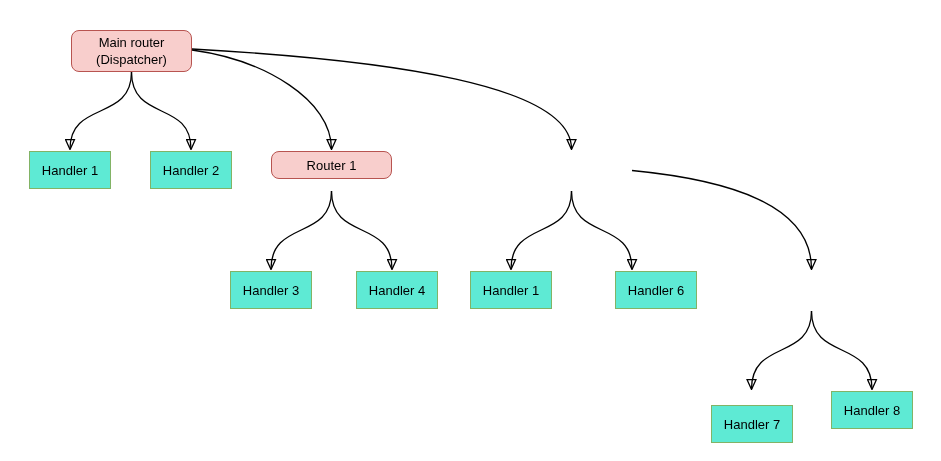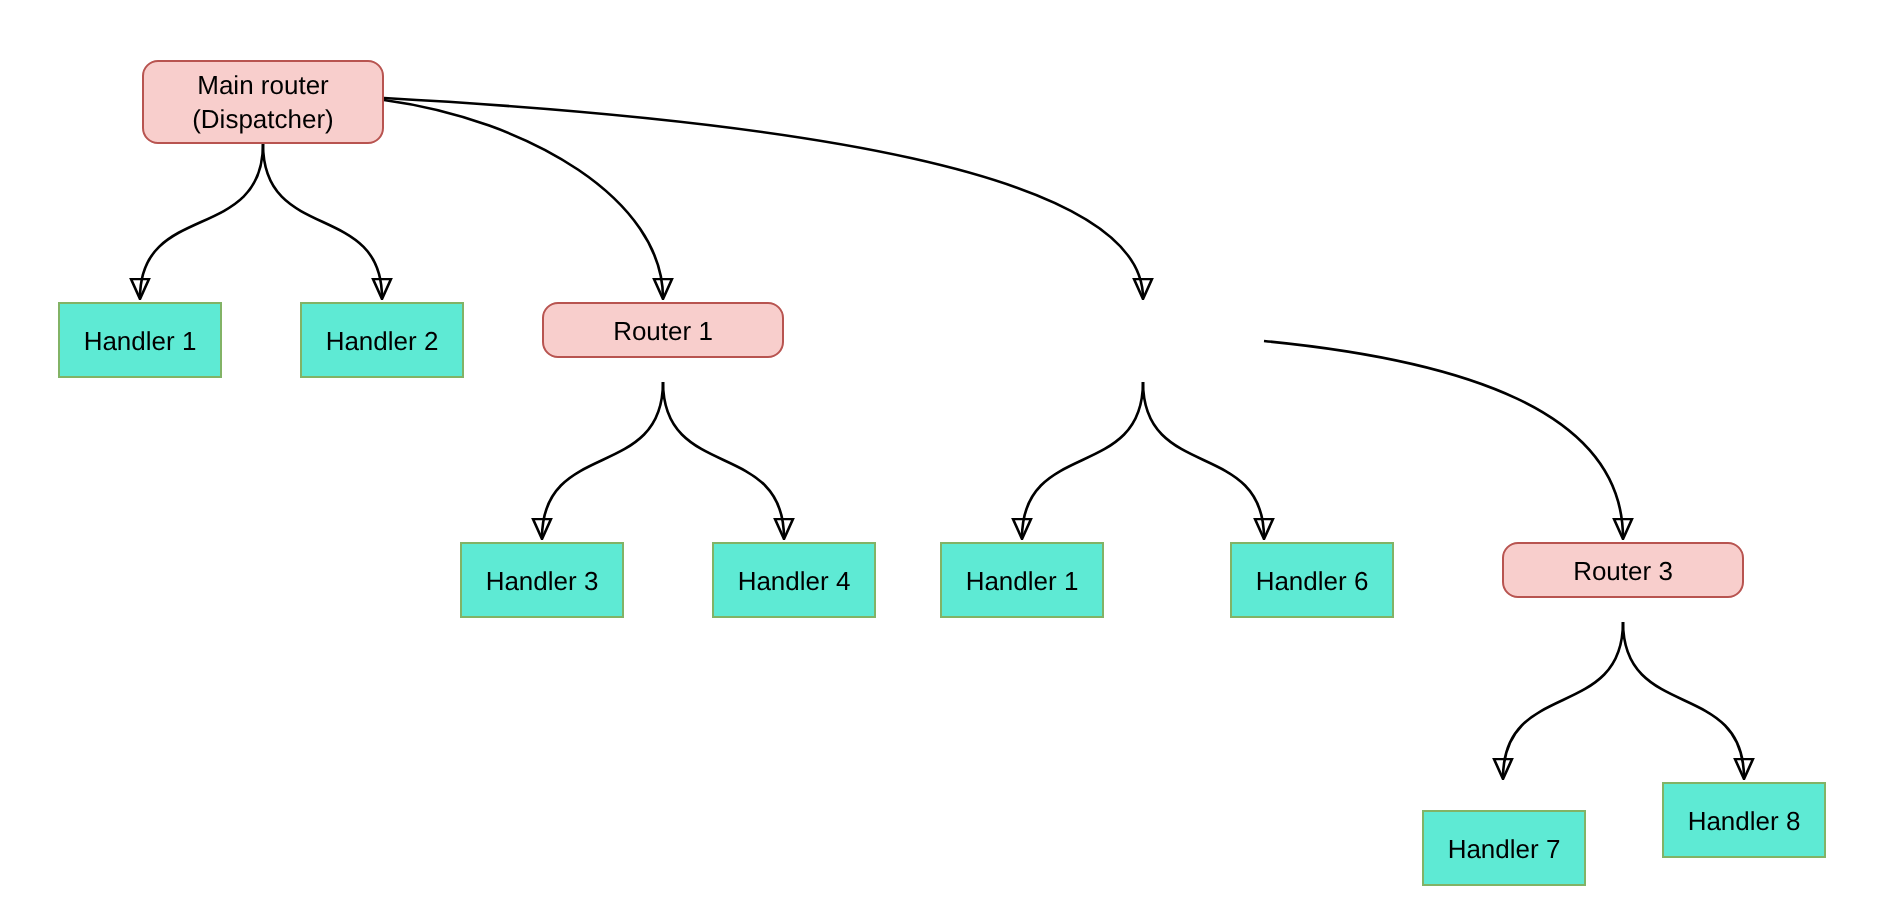--- a/index.html
+++ b/index.html
@@ -116,23 +116,20 @@
   <div class="node handler n-h4">
     <span>Handler 4</span>
   </div>
   <div class="node handler n-h5">
     <span>Handler 1</span>
   </div>
   <div class="node handler n-h6">
     <span>Handler 6</span>
   </div>
 
-  <div class="node router n-r3">
-    <span>Router 3</span>
-  </div>
 
   <div class="node handler n-h7">
     <span>Handler 7</span>
   </div>
   <div class="node handler n-h8">
     <span>Handler 8</span>
   </div>
 
 </div>
 

